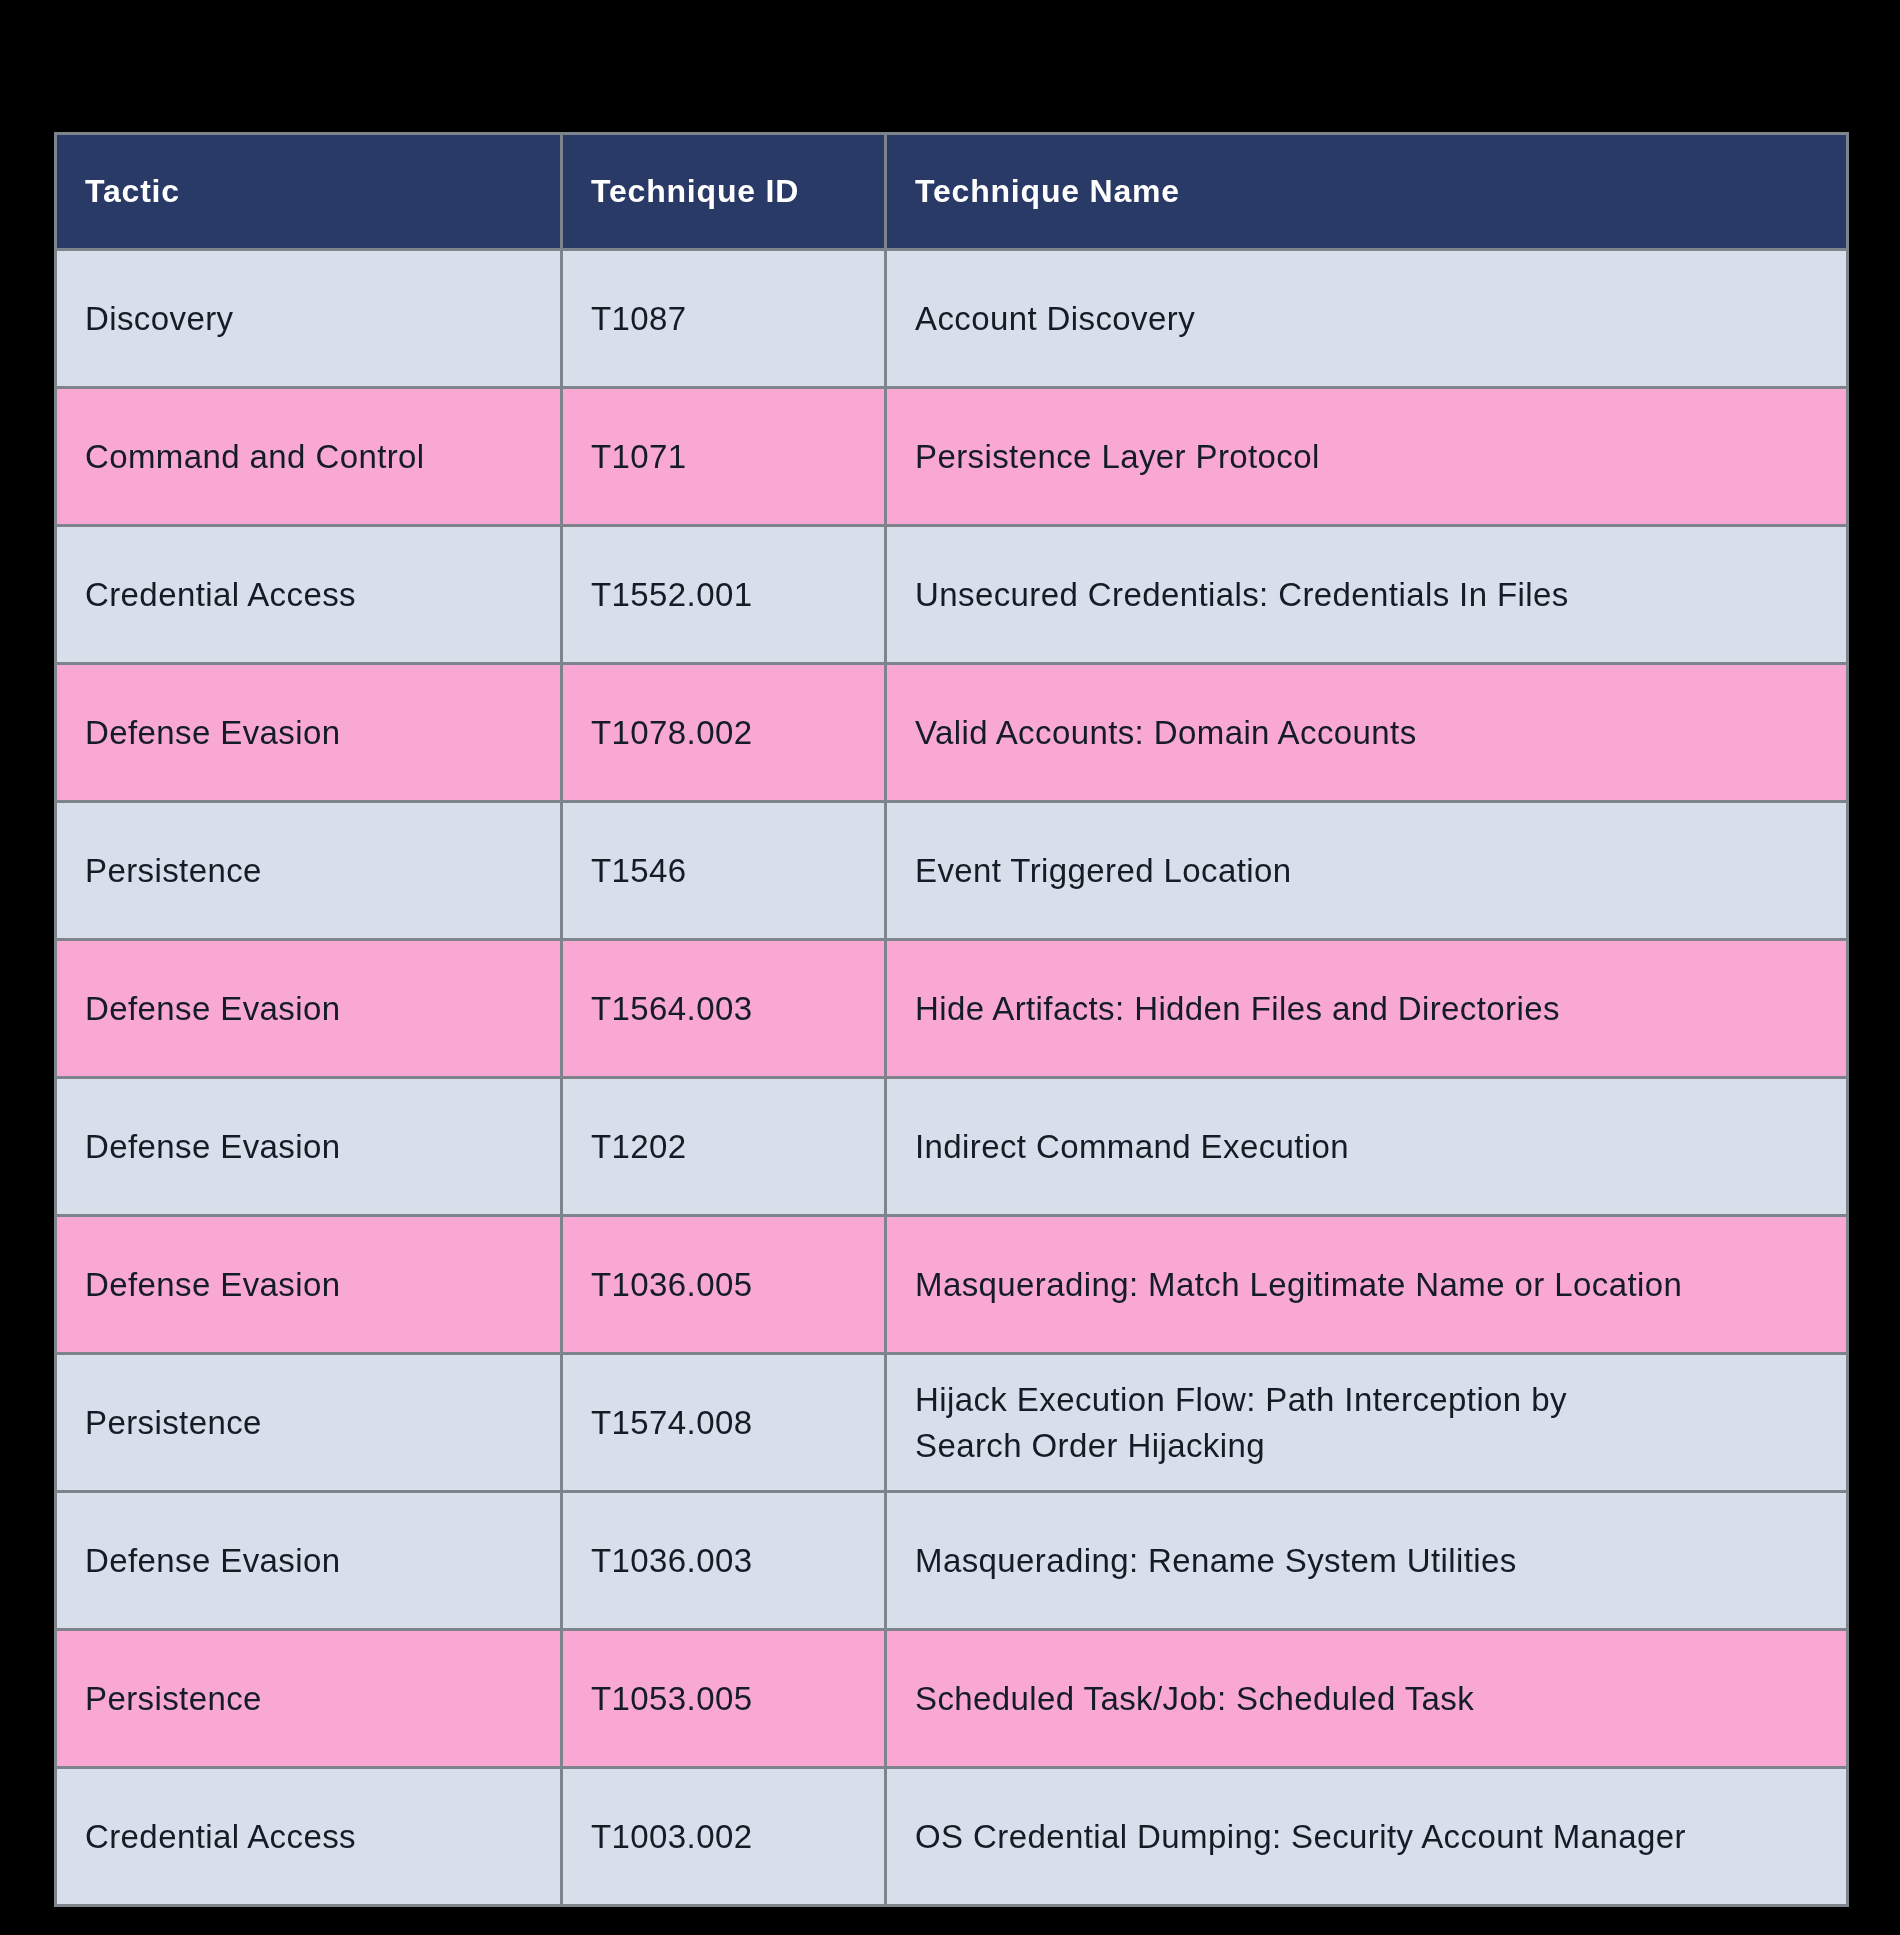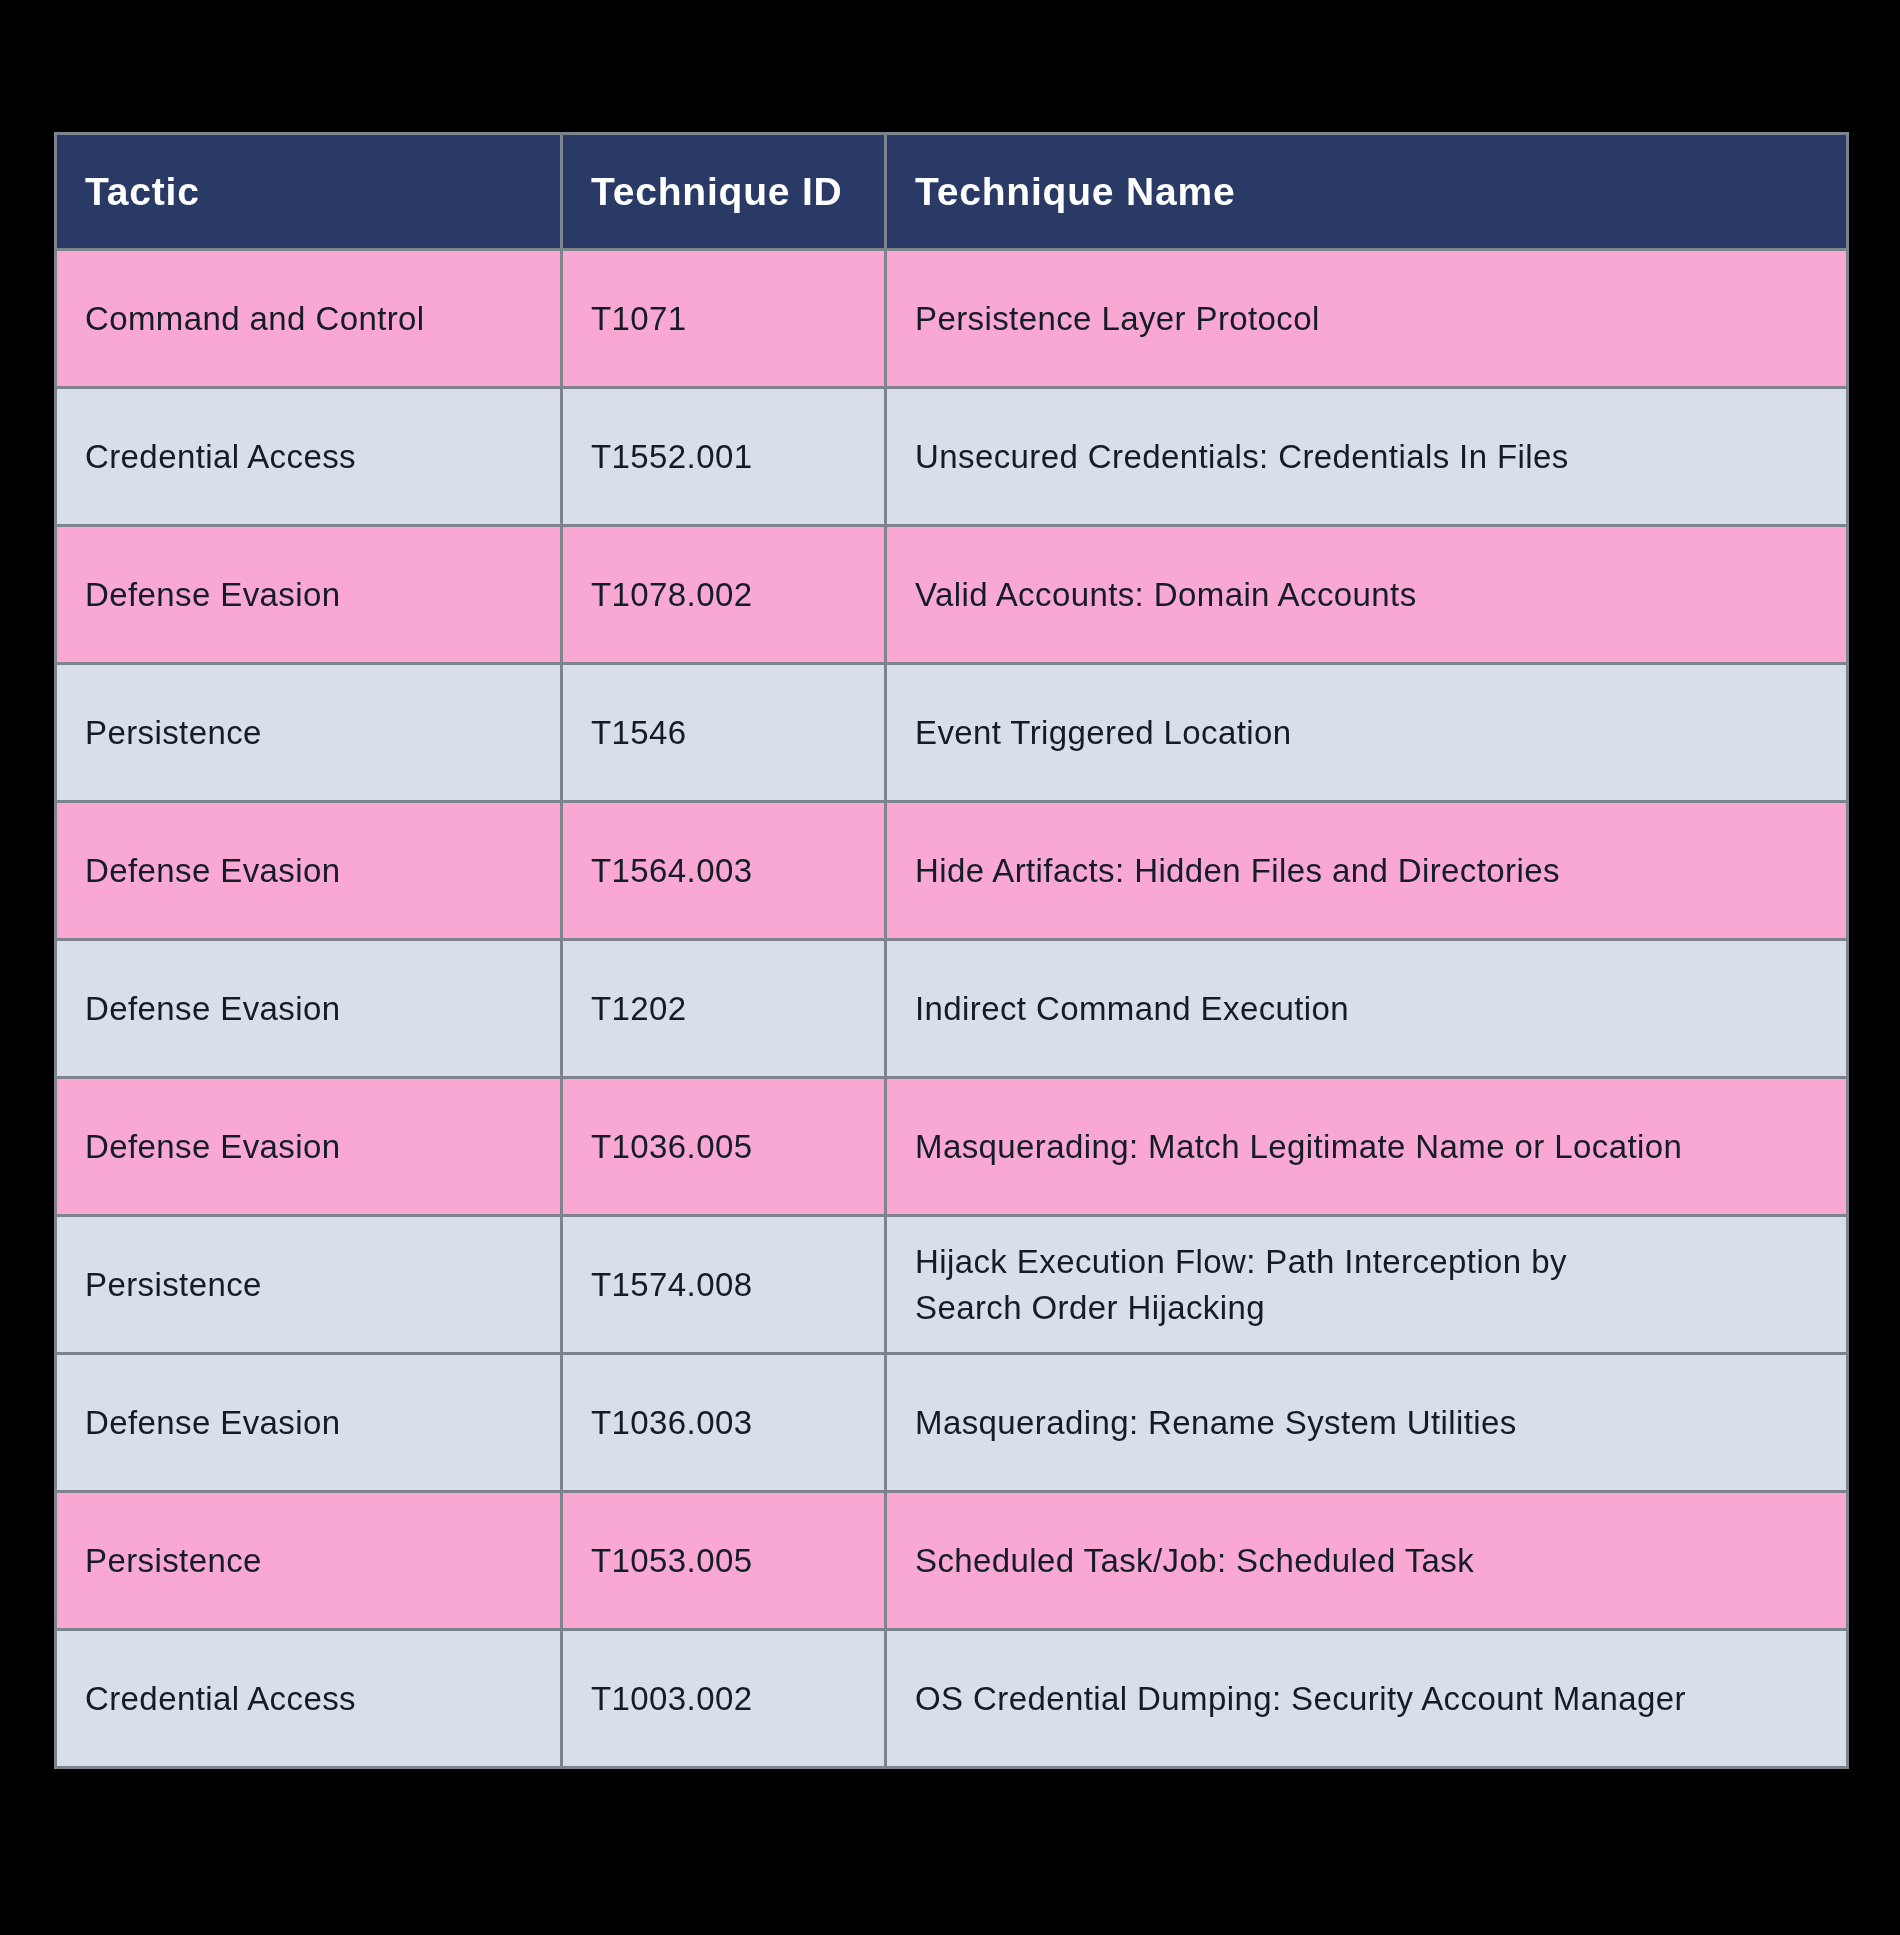--- a/index.html
+++ b/index.html
@@ -32,21 +32,21 @@
     text-align: left;
     vertical-align: middle;
     padding: 0 28px;
     box-sizing: border-box;
     overflow: hidden;
   }
   table.att-table th {
     background: #2A3A67;
     color: #FFFFFF;
     height: 116px;
-    font-size: 39px;
+    font-size: 32px;
     font-weight: 600;
     letter-spacing: 0.8px;
   }
   table.att-table td {
     height: 138px;
     font-size: 33px;
     font-weight: 400;
     color: #141C26;
     letter-spacing: 0.4px;
     line-height: 1.38;
@@ -72,20 +72,25 @@
       <col class="c-name">
     </colgroup>
     <thead>
       <tr>
         <th>Tactic</th>
         <th>Technique ID</th>
         <th>Technique Name</th>
       </tr>
     </thead>
     <tbody>
+      <tr class="shaded">
+        <td class="tactic">Discovery</td>
+        <td class="tid">T1087</td>
+        <td class="name">Account Discovery</td>
+      </tr>
       <tr class="plain">
         <td class="tactic">Command and Control</td>
         <td class="tid">T1071</td>
         <td class="name">Persistence Layer Protocol</td>
       </tr>
       <tr class="shaded">
         <td class="tactic">Credential Access</td>
         <td class="tid">T1552.001</td>
         <td class="name">Unsecured Credentials: Credentials In Files</td>
       </tr>

